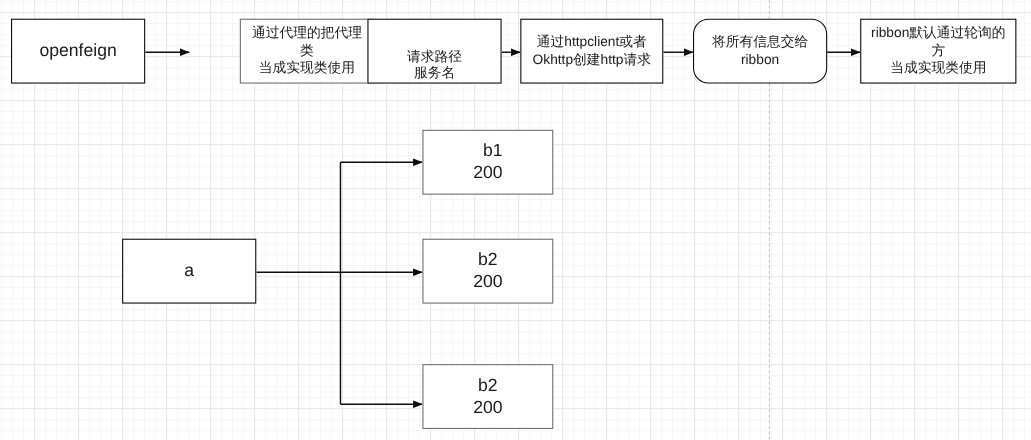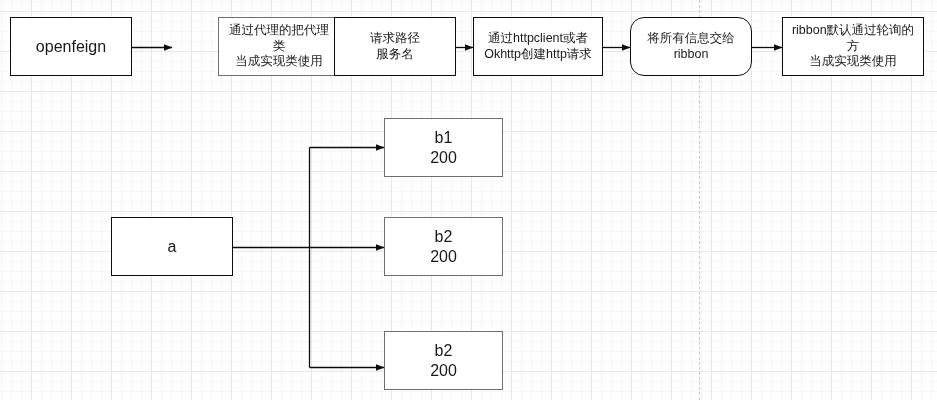--- a/index.html
+++ b/index.html
@@ -92,29 +92,29 @@
         <path d="M 309.5 147.5 L 309.5 367.5"></path>
         <path d="M 309.5 147.5 L 384 147.5" marker-end="url(#arrowhead)"></path>
         <path d="M 309.5 367.5 L 384 367.5" marker-end="url(#arrowhead)"></path>
       </g>
   </svg>
 
   <div id="node-layer">
       <div class="node dark latin" style="left: 10px; top: 17px; width: 122px; height: 59px;"><span class="label">openfeign</span></div>
       <div class="node grey cjk" style="left: 172px; top: 17px; width: 122px; height: 59px; margin-left: 46px;"><span class="label">通过代理的把代理类
 当成实现类使用</span></div>
-      <div class="node dark cjk" style="left: 334px; top: 17px; width: 122px; height: 59px;"><span class="label">请求路径
+      <div class="node dark cjk" style="left: 334px; top: 17px; width: 122px; height: 59px; align-items: flex-end;"><span class="label">请求路径
 服务名</span></div>
       <div class="node dark cjk" style="left: 473px; top: 17px; width: 130px; height: 59px;"><span class="label">通过httpclient或者
 Okhttp创建http请求</span></div>
       <div class="node dark cjk" style="left: 630px; top: 17px; width: 122px; height: 59px; border-radius: 14px;"><span class="label">将所有信息交给ribbon</span></div>
       <div class="node dark cjk" style="left: 782px; top: 17px; width: 142px; height: 59px;"><span class="label">ribbon默认通过轮询的方
 当成实现类使用</span></div>
       <div class="node dark latin" style="left: 111px; top: 217px; width: 122px; height: 59px;"><span class="label">a</span></div>
-      <div class="node grey latin" style="left: 384px; top: 118px; width: 119px; height: 59px;"><span class="label">b1
+      <div class="node grey latin" style="left: 384px; top: 118px; width: 119px; height: 59px; text-align: right;"><span class="label">b1
 200</span></div>
       <div class="node grey latin" style="left: 384px; top: 217px; width: 119px; height: 59px;"><span class="label">b2
 200</span></div>
       <div class="node grey latin" style="left: 384px; top: 331px; width: 119px; height: 59px;"><span class="label">b2
 200</span></div>
     </div>
 
 </div>
 
 </body></html>

